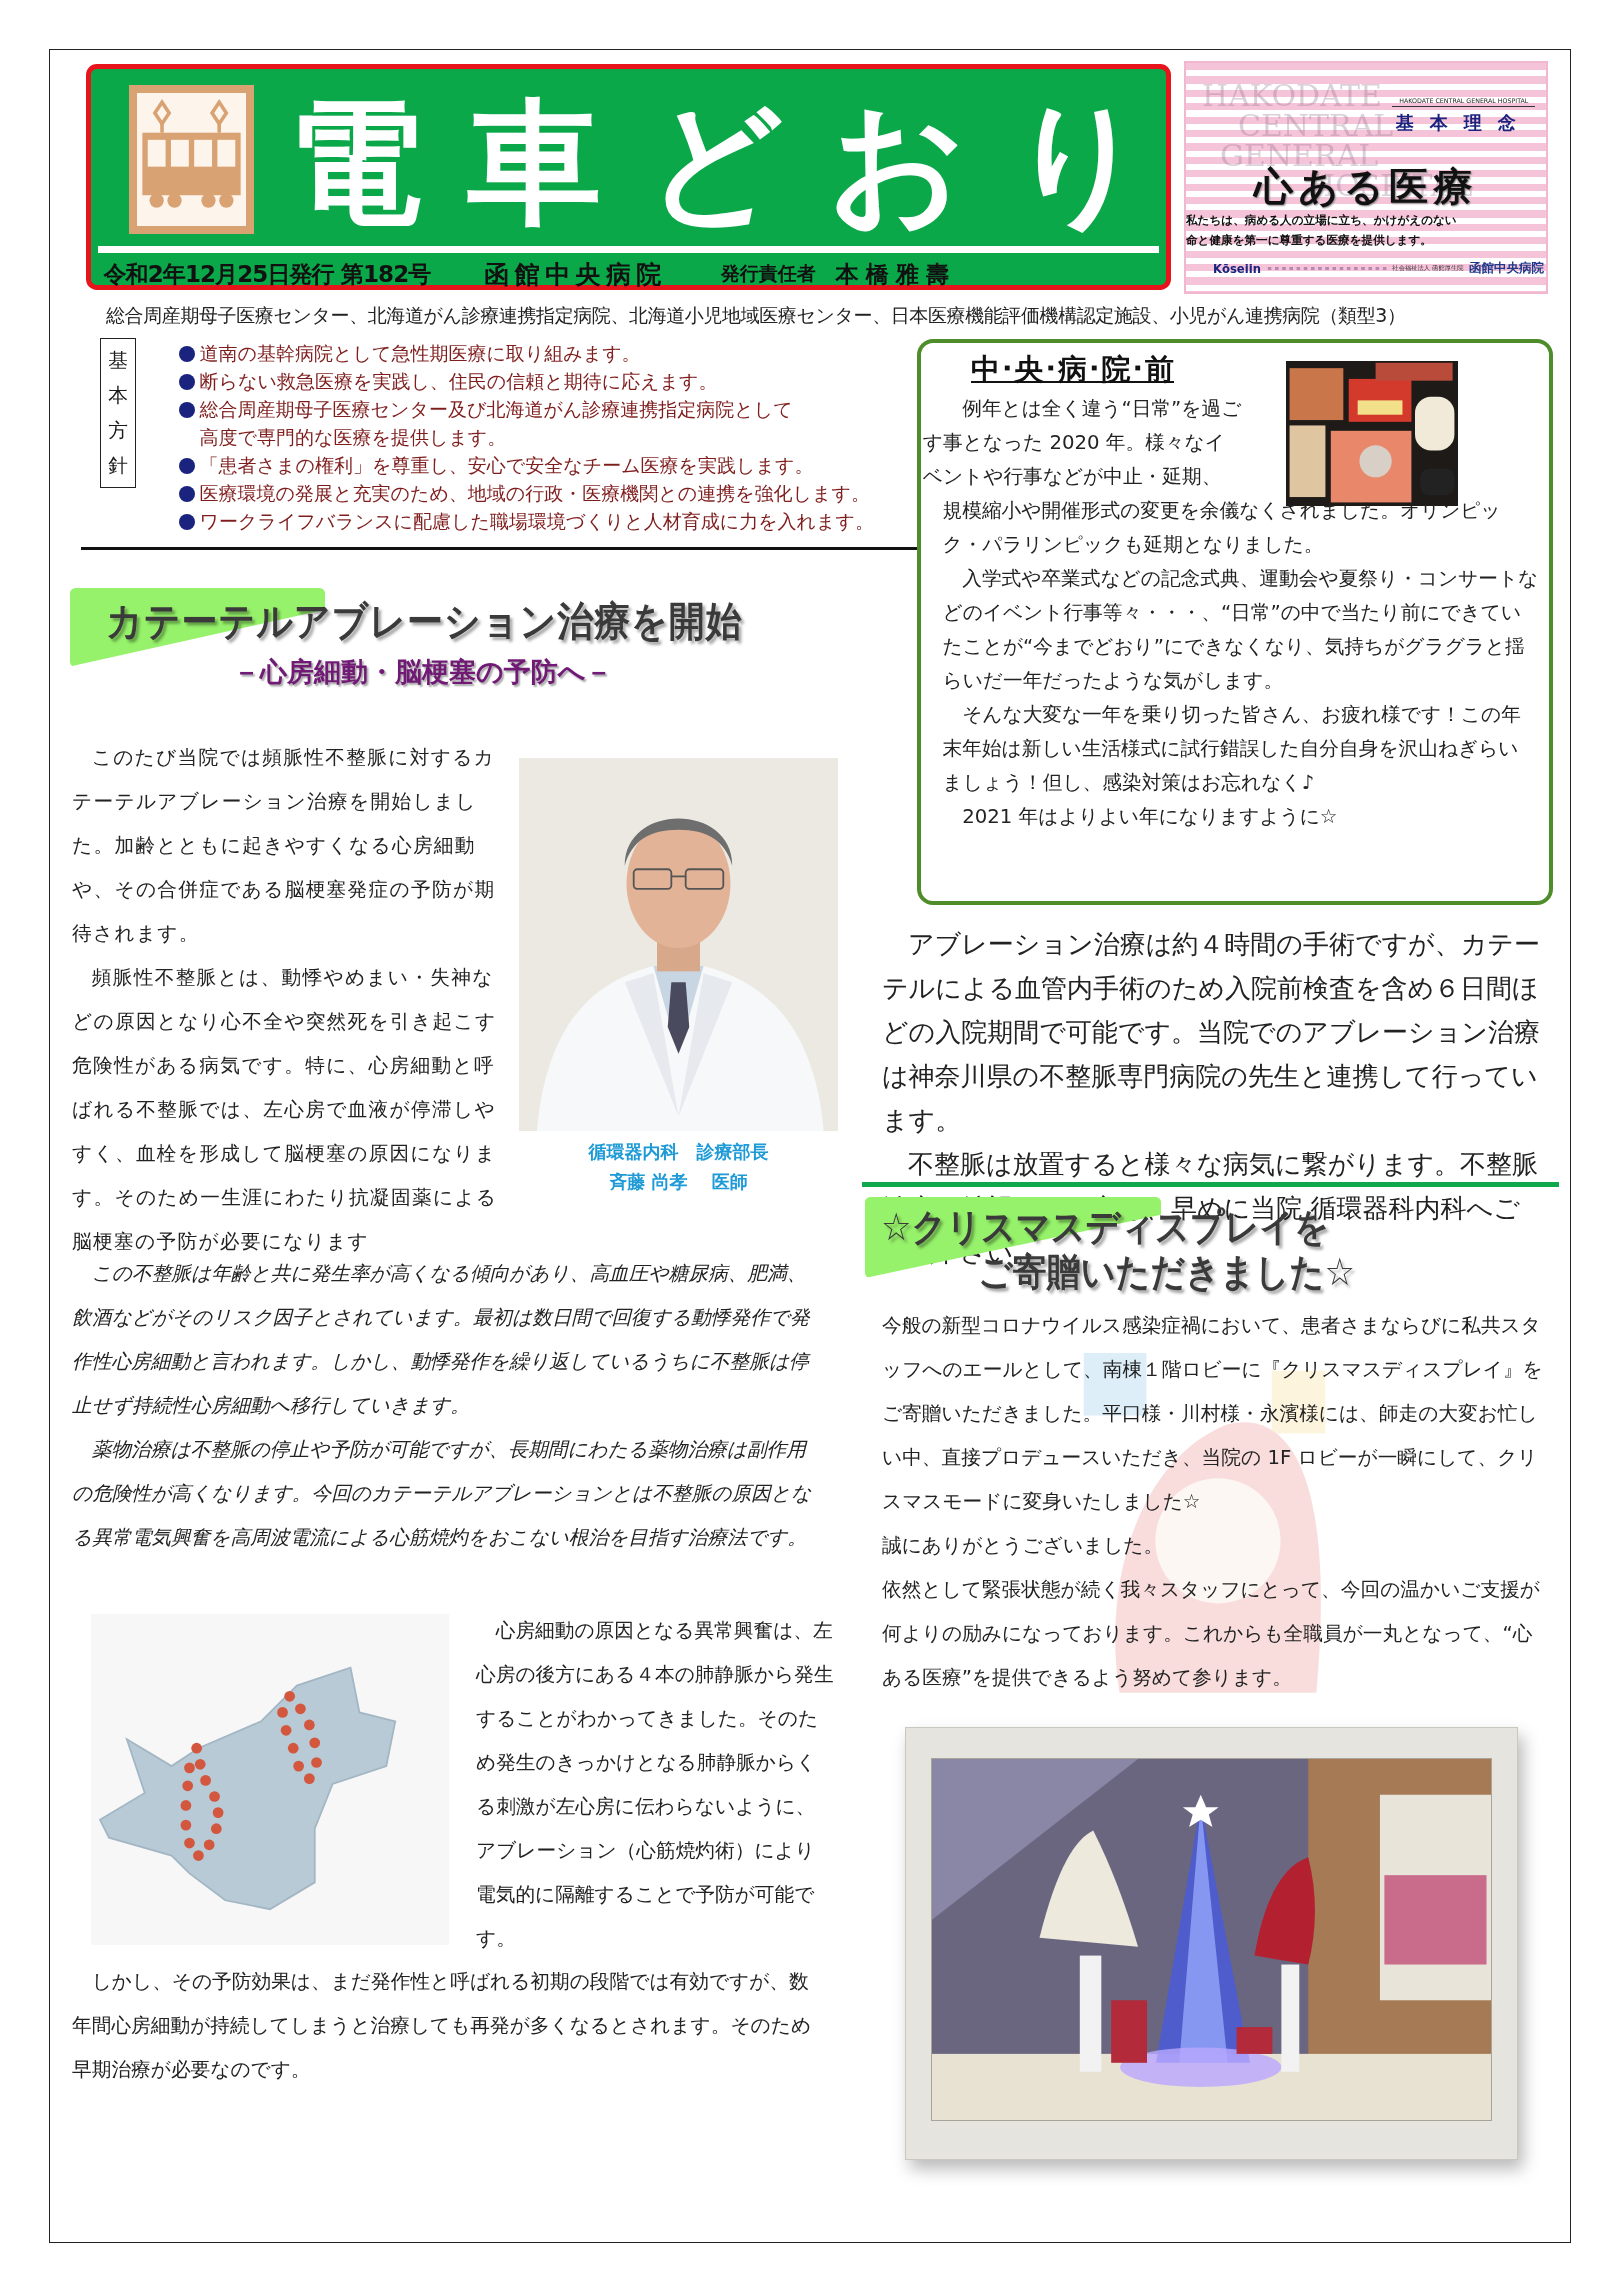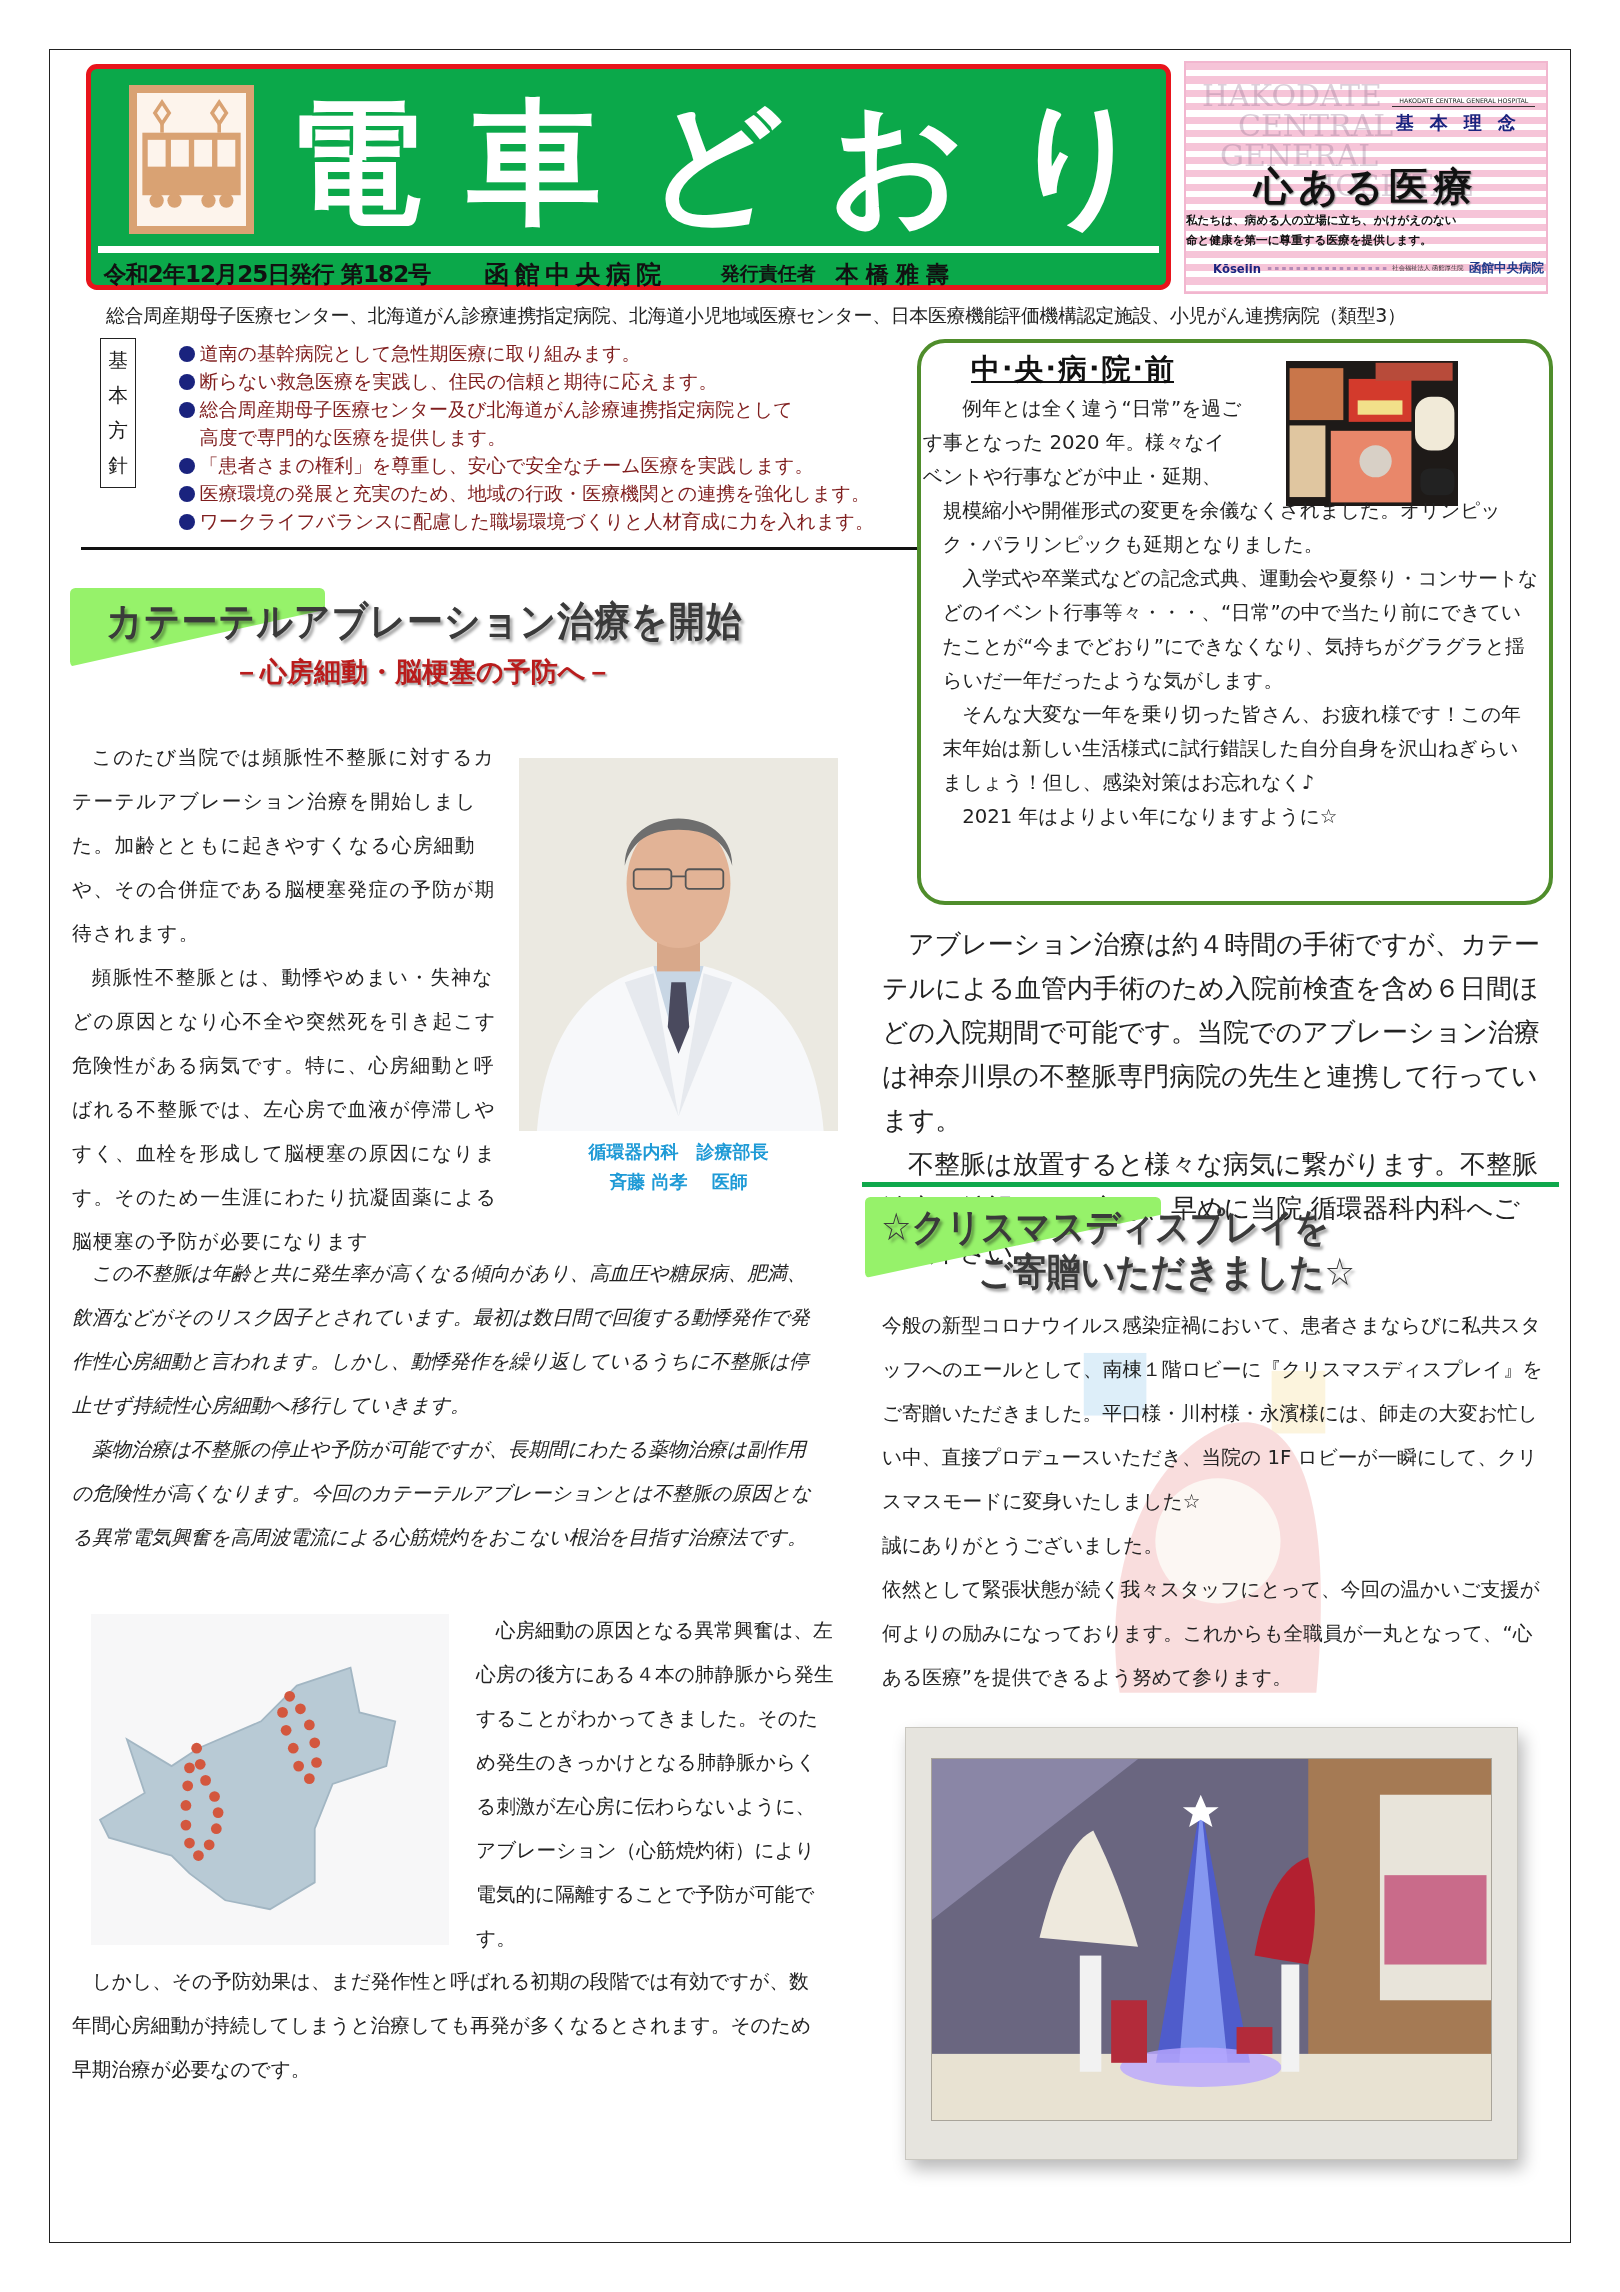--- a/index.html
+++ b/index.html
@@ -43,35 +43,35 @@
   
   .policy-box { position: absolute; left: 100px; top: 338px; width: 36px; height: 150px; border: 1.8px solid #222; display: flex; flex-direction: column; justify-content: space-around; align-items: center; font-size: 19.7px; padding: 3.6px 0; }
   .policy-list { position: absolute; left: 179px; top: 339px; font-size: 19px; line-height: 28px; color: #7f1d1d; list-style: none; }
   .policy-list li { position: relative; padding-left: 20.6px; white-space: nowrap; }
   .policy-list li::before { content: ""; position: absolute; left: 0; top: 7.2px; width: 16px; height: 16px; border-radius: 50%; background: #1a237e; }
   .policy-list li.cont::before { display: none; }
 
   .policy-rule { position: absolute; left: 81px; top: 547px; width: 842px; height: 2.7px; background: #111; }
 
   
-  .column-box { position: absolute; left: 917px; top: 339px; width: 636px; height: 566px; border: 4.5px solid #4f8d2b; border-radius: 28px; background: #fff; }
+  .column-box { position: absolute; left: 917px; top: 339px; width: 636px; height: 566px; border: 4.5px solid #4f8d2b; border-radius: 16px; background: #fff; }
   .column-box .col-title { position: absolute; left: 50px; top: 7.2px; font-size: 29px; font-weight: bold; text-decoration: underline; letter-spacing: 0; color: #111; }
   .column-box .food-photo { position: absolute; left: 365px; top: 18px; width: 172px; height: 145px; overflow: hidden; background: #222; }
   .column-box .food-photo svg { width: 100%; height: 100%; display: block; }
   .column-box .col-text { position: absolute; left: 21.5px; top: 45px; width: 596px; font-size: 19.7px; line-height: 34px; color: #222; }
   .column-box .col-text p { text-indent: 1em; }
   .column-box .col-text .narrow { width: 345px; }
 
   
   .headline-1 { position: absolute; left: 70px; top: 584px; width: 734px; height: 99px; }
   .hl-band { position: absolute; background: #96f26a; border-radius: 5.4px; }
   .headline-1 .hl-band { left: 0; top: 3.6px; width: 255px; height: 79px; clip-path: polygon(0 0, 100% 0, 100% 28%, 0 100%); }
   .hl-main { position: absolute; font-weight: bold; color: #3a3a3a; text-shadow: 2.7px 2.7px 2.7px rgba(0,0,0,0.35); white-space: nowrap; }
   .headline-1 .hl-main { left: 36px; top: 10.7px; font-size: 36px; letter-spacing: 0.9px; transform: scaleY(1.12); transform-origin: left top; }
-  .headline-1 .hl-sub { position: absolute; left: 163px; top: 70px; font-size: 27px; font-weight: bold; color: #b91c1c; text-shadow: 1.8px 1.8px 1.8px rgba(0,0,0,0.35); white-space: nowrap; }
+  .headline-1 .hl-sub { position: absolute; left: 163px; top: 70px; font-size: 27px; font-weight: bold; color: #701a75; text-shadow: 1.8px 1.8px 1.8px rgba(0,0,0,0.35); white-space: nowrap; }
 
   
   .body-text { position: absolute; font-size: 19.7px; line-height: 44px; color: #222; }
   .body-text p { text-indent: 1em; }
   .body-text p.noindent { text-indent: 0; }
   .a1-intro { left: 72px; top: 736px; width: 430px; letter-spacing: 1.3px; }
   .a1-wide { left: 72px; top: 1252px; width: 752px; letter-spacing: 0; font-style: italic; }
   .a1-side { left: 476px; top: 1609px; width: 358px; }
   .a1-bottom { left: 72px; top: 1960px; width: 752px; }
 

